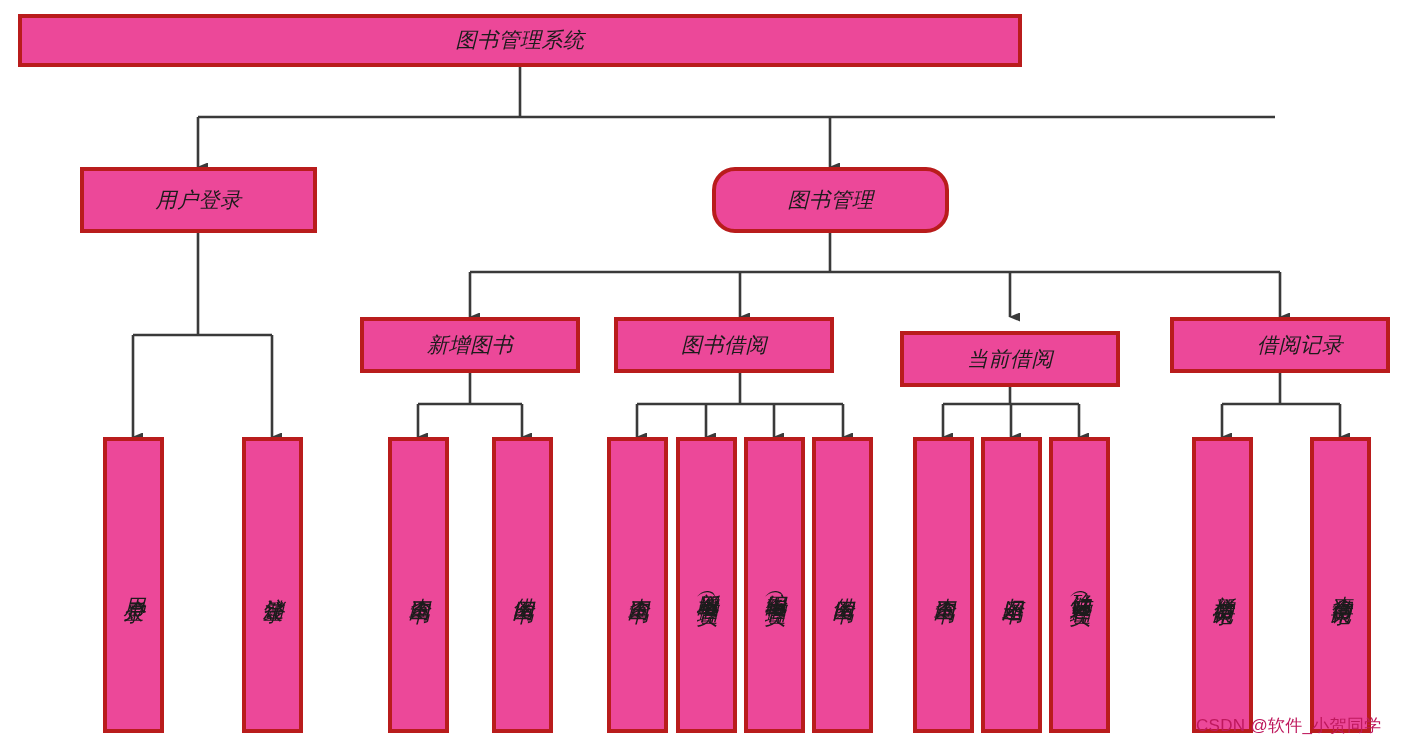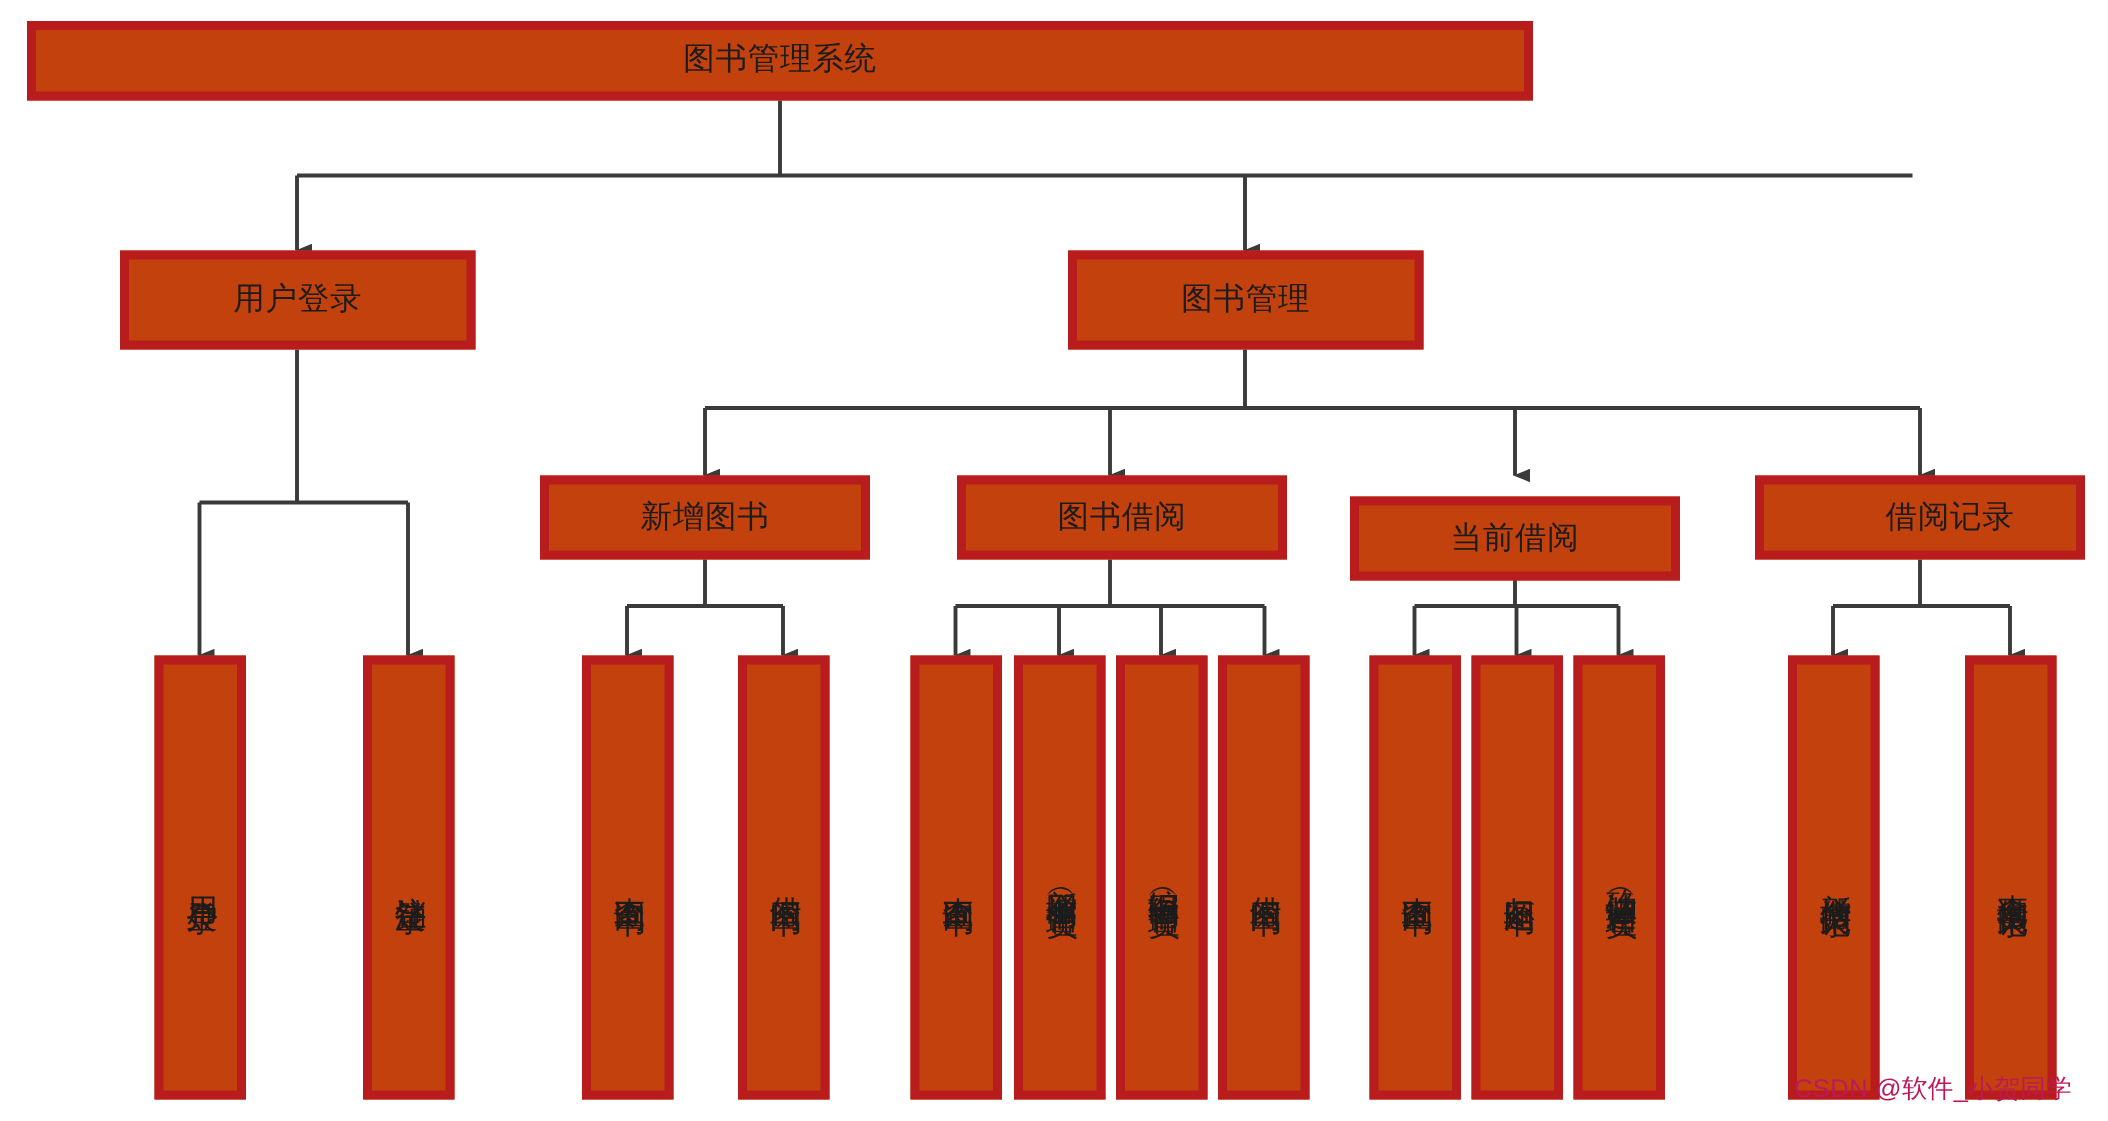--- a/index.html
+++ b/index.html
@@ -23,26 +23,27 @@
     position: absolute;
     top: 0;
     left: 0;
     width: 1405px;
     height: 747px;
     pointer-events: none;
   }
   .node {
     position: absolute;
     box-sizing: border-box;
-    background: #c2410c;
-    border: 6px solid #b91c1c;
+    background: #ec4899;
+    border: 4px solid #b91c1c;
     display: flex;
     align-items: center;
     justify-content: center;
     color: #1c1c1c;
+    font-style: italic;
   }
   .node .label {
     font-size: 21px;
     line-height: 1.25;
     letter-spacing: 0.5px;
     white-space: nowrap;
   }
   .node.vertical {
     align-items: center;
     justify-content: center;
@@ -121,28 +122,28 @@
     </g>
   </svg>
 
   <div class="node" style="left:18px; top:14px; width:1004px; height:53px;">
     <span class="label">图书管理系统</span>
   </div>
 
   <div class="node" style="left:80px; top:167px; width:237px; height:66px;">
     <span class="label">用户登录</span>
   </div>
-  <div class="node" style="left:712px; top:167px; width:237px; height:66px;">
+  <div class="node" style="left:712px; top:167px; width:237px; height:66px;border-radius:23px;">
     <span class="label">图书管理</span>
   </div>
 
   <div class="node" style="left:360px; top:317px; width:220px; height:56px;">
     <span class="label">新增图书</span>
   </div>
-  <div class="node" style="left:638px; top:317px; width:220px; height:56px;">
+  <div class="node" style="left:614px; top:317px; width:220px; height:56px;">
     <span class="label">图书借阅</span>
   </div>
   <div class="node" style="left:900px; top:331px; width:220px; height:56px;">
     <span class="label">当前借阅</span>
   </div>
   <div class="node" style="left:1170px; top:317px; width:220px; height:56px;padding-left:40px;">
     <span class="label">借阅记录</span>
   </div>
 
   <div class="node vertical" style="left:103px; top:437px; width:61px; height:296px;">

